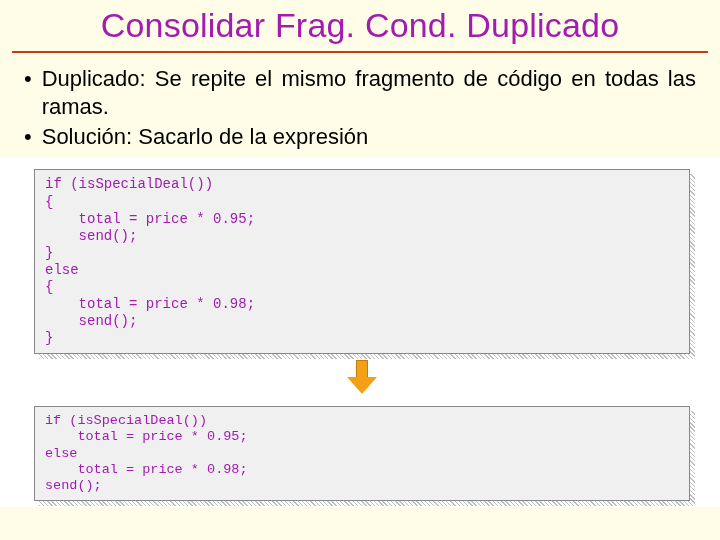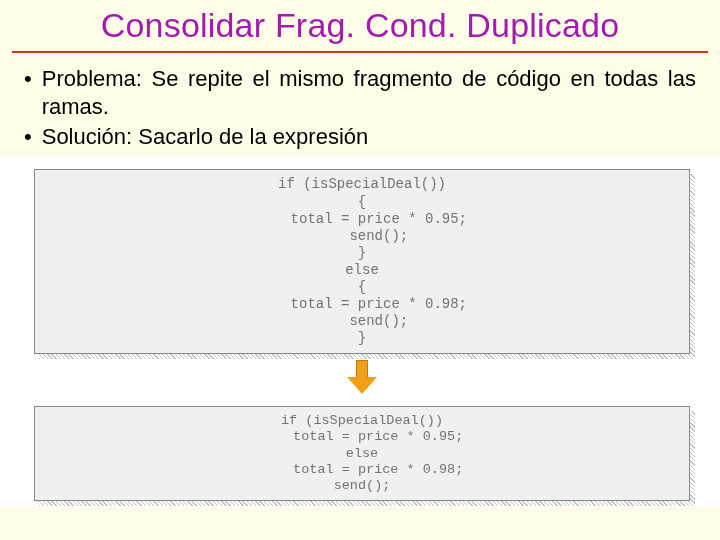--- a/index.html
+++ b/index.html
@@ -57,24 +57,23 @@
     z-index: 0;
   }
   .codebox pre {
     position: relative;
     z-index: 1;
     background: #f0f0f1;
     border: 1px solid #888;
     font-family: "Courier New", monospace;
     font-size: 14px;
     line-height: 1.22;
-    color: #737373;
+    color: #a21caf;
     padding: 6px 10px;
     white-space: pre;
-    text-align: center;
   }
   .codebox.small pre { font-size: 13.5px; line-height: 1.2; }
 
   .arrowbox {
     width: 100%;
     text-align: center;
     margin: 6px 0 2px 0;
   }
   .arrow {
     display: inline-block;
@@ -115,21 +114,21 @@
 </style>
 </head>
 <body>
 
 <h1 class="title">Consolidar Frag. Cond. Duplicado</h1>
 
 <div class="bullets">
   <div class="bullet">
     <span class="dot">•</span>
     <span class="btxt">
-      <span>Problema:</span><span> Se repite el mismo fragmento de código en todas las ramas.</span>
+      <span>Duplicado:</span><span> Se repite el mismo fragmento de código en todas las ramas.</span>
     </span>
   </div>
   <div class="bullet">
     <span class="dot">•</span>
     <span class="btxt">
       <span>Solución:</span><span> Sacarlo de la expresión</span>
     </span>
   </div>
 </div>
 

